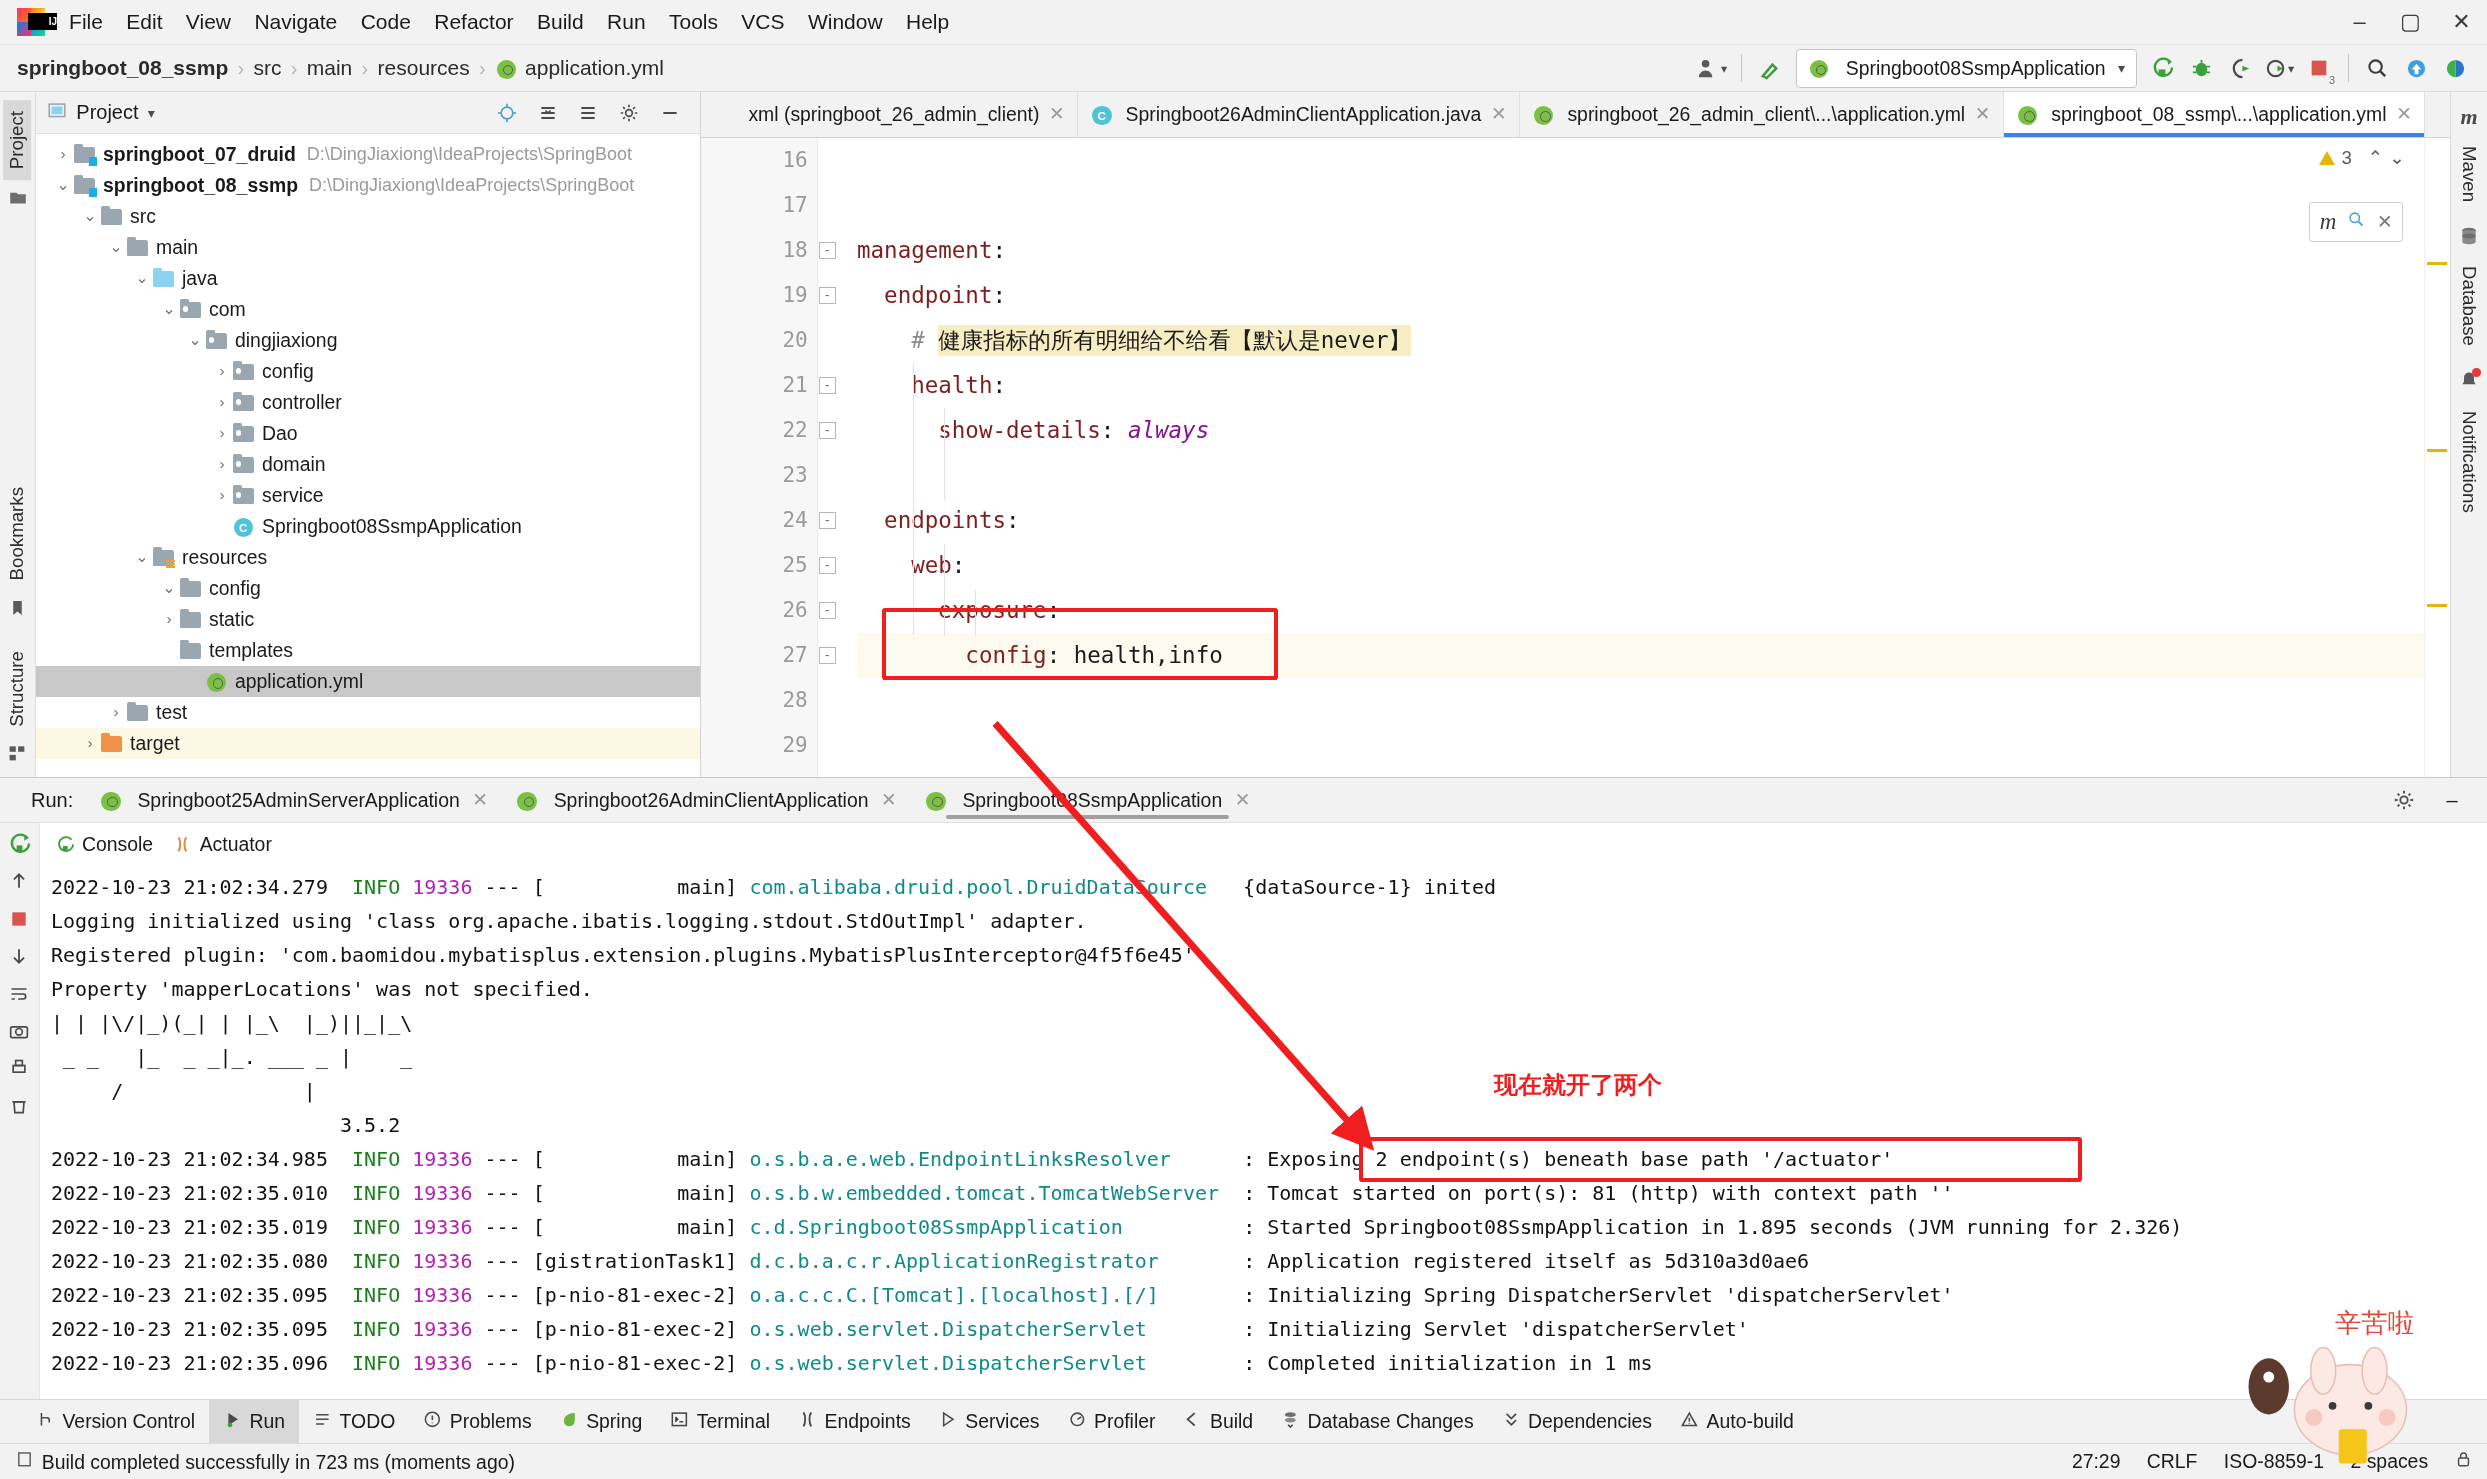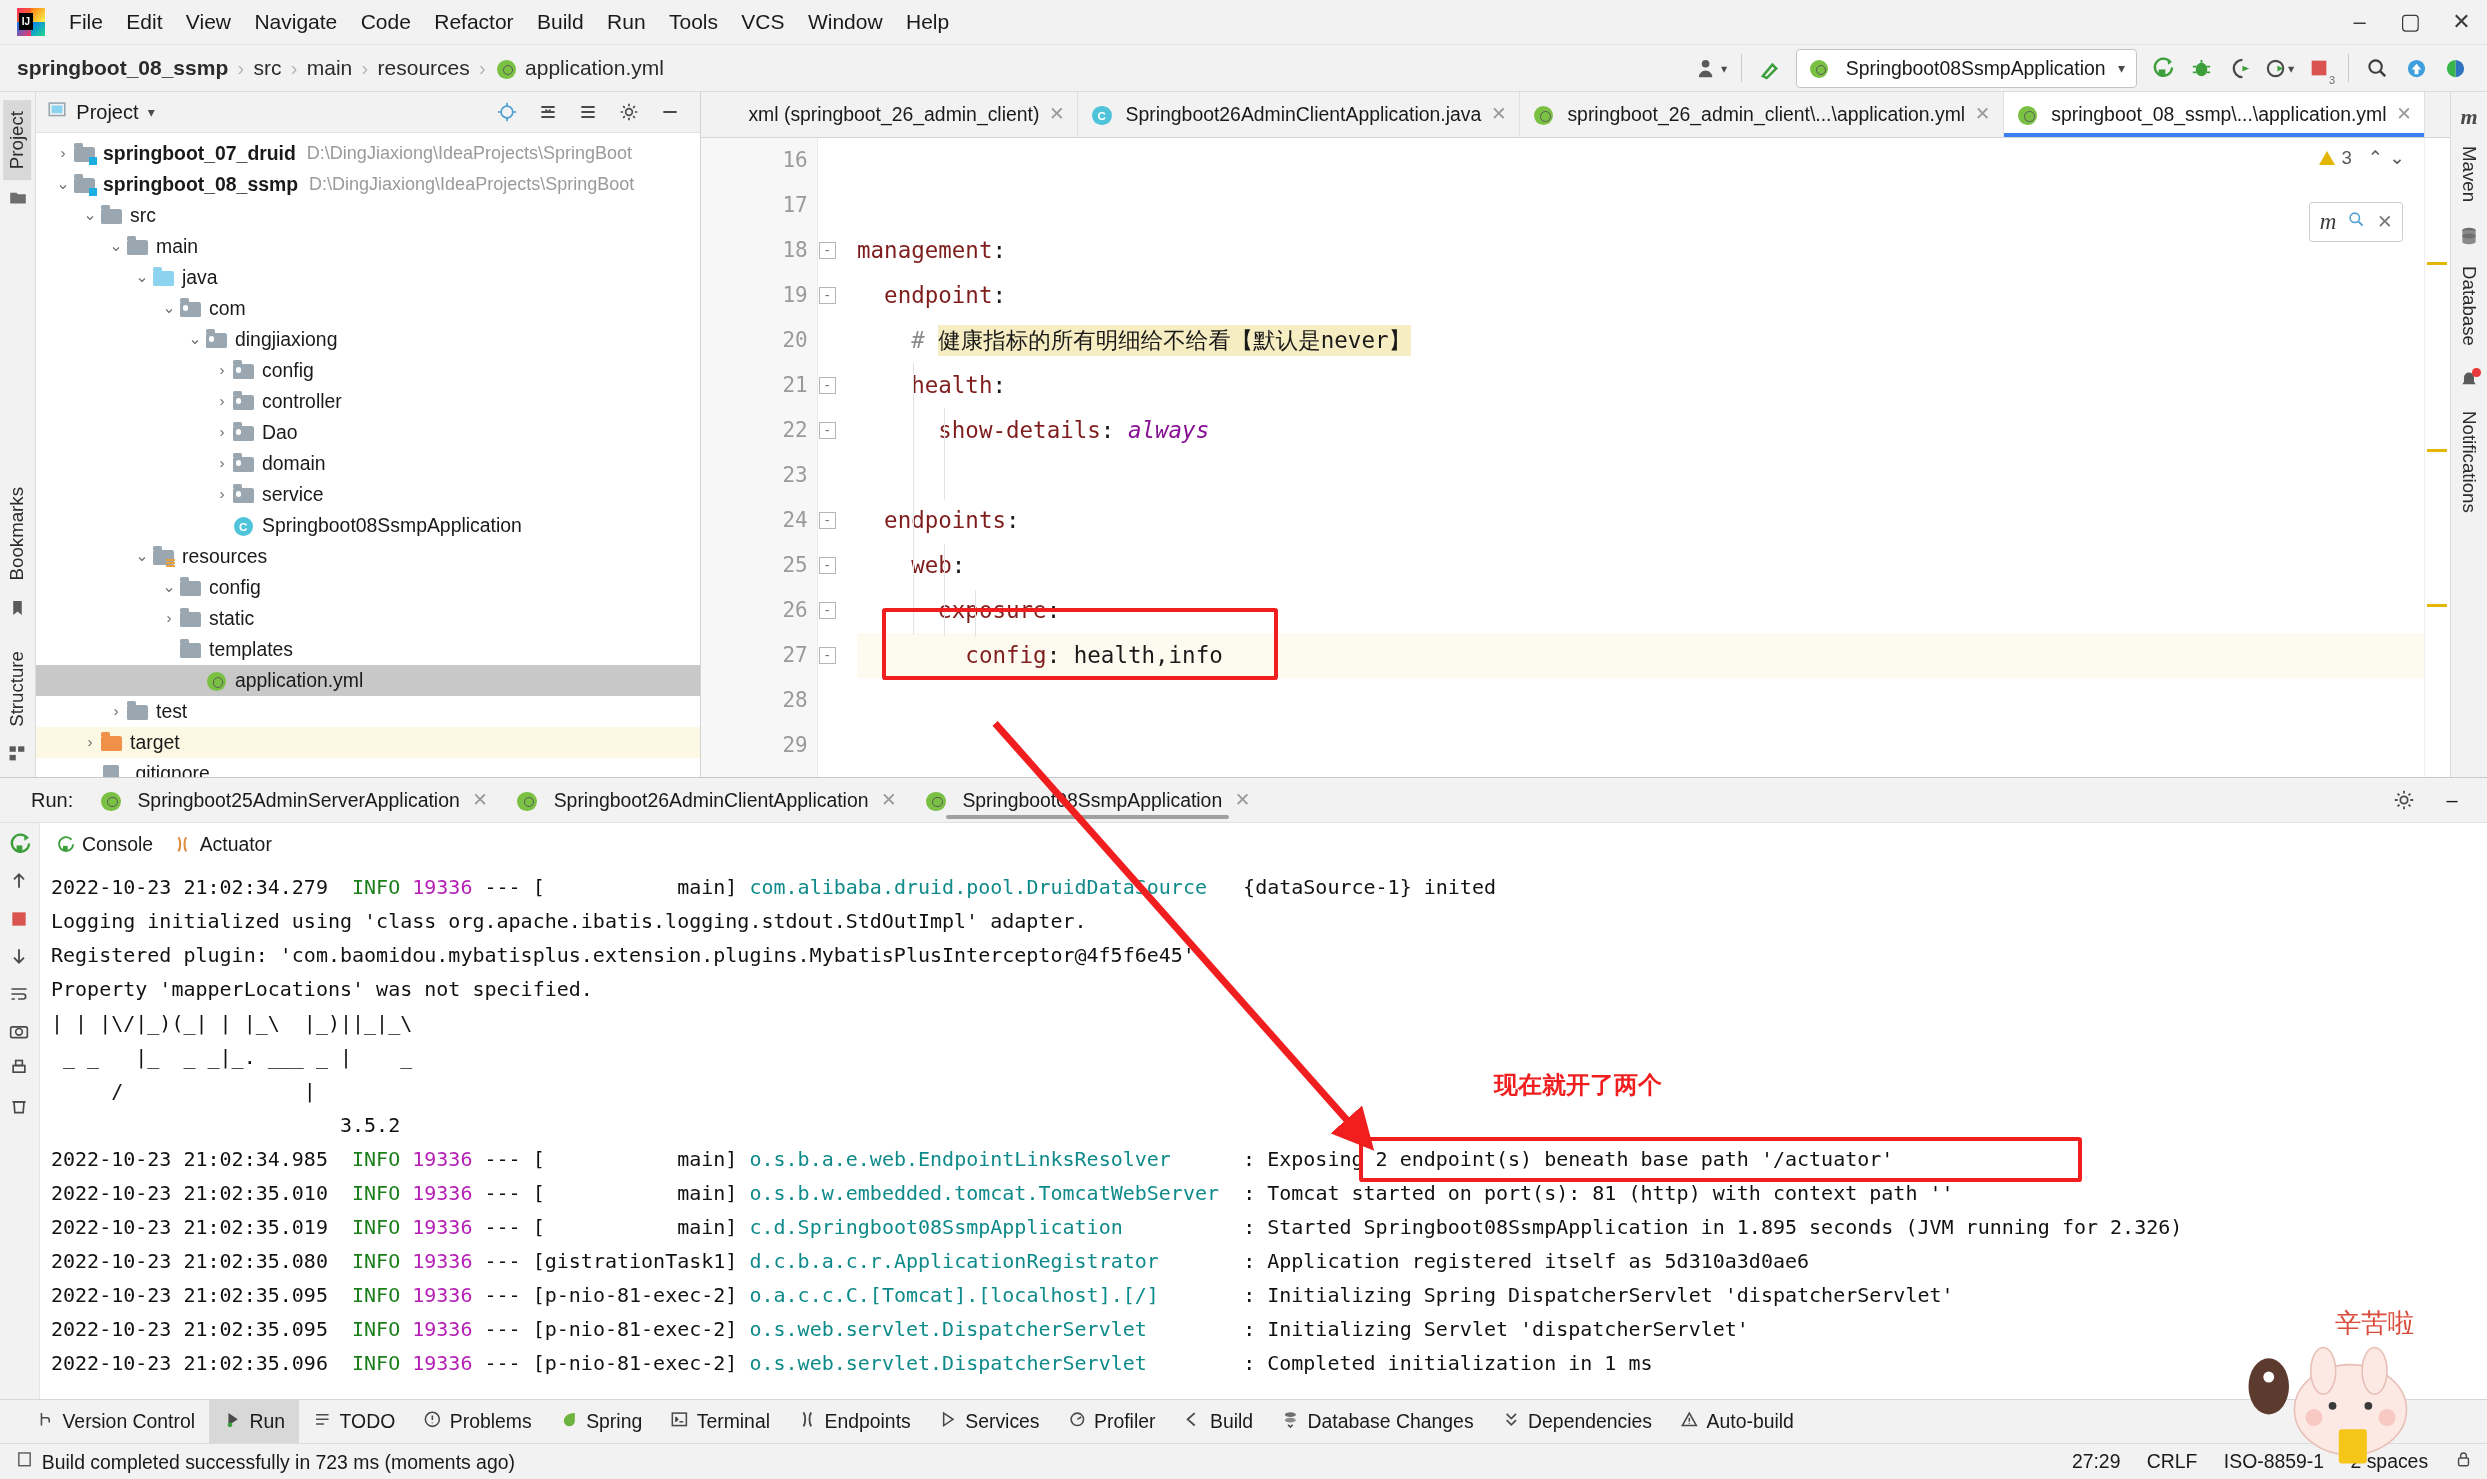--- a/index.html
+++ b/index.html
@@ -17,22 +17,22 @@
   .titlebar {
     height: 45px; background: #f2f2f2; display: flex; align-items: center;
     border-bottom: 0.8px solid #e2e2e2; flex: 0 0 45px; position: relative;
   }
   .ij-logo { width: 28px; height: 28px; margin-left: 17px; margin-right: 12.4px; position: relative; flex: 0 0 auto; }
   .ij-logo .q { position:absolute; width: 14px; height: 14px; }
   .ij-logo .q1 { left:0; top:0; background: linear-gradient(135deg,#fe315d,#f97a12); }
   .ij-logo .q2 { right:0; top:0; background: linear-gradient(135deg,#f97a12,#fcf84a); }
   .ij-logo .q3 { left:0; bottom:0; background: linear-gradient(135deg,#087cfa,#fe315d); }
   .ij-logo .q4 { right:0; bottom:0; background: linear-gradient(135deg,#087cfa,#21d789); }
-  .ij-logo .ij { position:absolute; left:2px; top:5.4px; width:14px; height:17px; background:#000; color:#fff;
-    font-size: 10px; font-weight: bold; text-align:center; line-height: 17px; font-family:"Liberation Sans",sans-serif;}
+  .ij-logo .ij { position:absolute; left:11px; top:5.4px; width:29px; height:17px; background:#000; color:#fff;
+    font-size: 10px; font-weight: bold; text-align:right; line-height: 17px; font-family:"Liberation Sans",sans-serif;}
   .menu { display: flex; align-items: center; gap: 0px; }
   .menu-item { padding: 4.7px 11.7px; font-size: 21px; color: #1a1a1a; cursor: default; white-space: nowrap; }
   .win-title {
     position: absolute; left: 0; right: 0; text-align: center;
     font-size: 20px; color: #6e6e6e; pointer-events: none;
   }
   .win-btns { margin-left: auto; display: flex; align-items: center; height: 100%; z-index: 2; }
   .win-btn { width: 51px; height: 45px; display: flex; align-items: center; justify-content: center; color:#3c3c3c; font-size: 22px;}
 
   
@@ -555,28 +555,20 @@
             </span>
             <span class="t-label">test</span>
           </div>
           <div class="tree-row highlight">
             <span style="display:inline-block;width:44px;flex:0 0 44px;"></span>
             <span class="arrow">›</span>
             <span class="ico">
               <span class="fold orange"></span>
             </span>
             <span class="t-label">target</span>
-          </div>
-          <div class="tree-row">
-            <span style="display:inline-block;width:44px;flex:0 0 44px;"></span>
-            <span class="arrow"></span>
-            <span class="ico">
-              <span class="git-ico"></span>
-            </span>
-            <span class="t-label">.gitignore</span>
           </div>
         </div>
     </div>
 
     <div class="editor-col">
       <div class="tabbar" id="tabbar">
           <div class="etab">
             <span class="ico" style="position:relative;"></span>
             <span>xml (springboot_26_admin_client)</span>
             <span class="x">✕</span>

